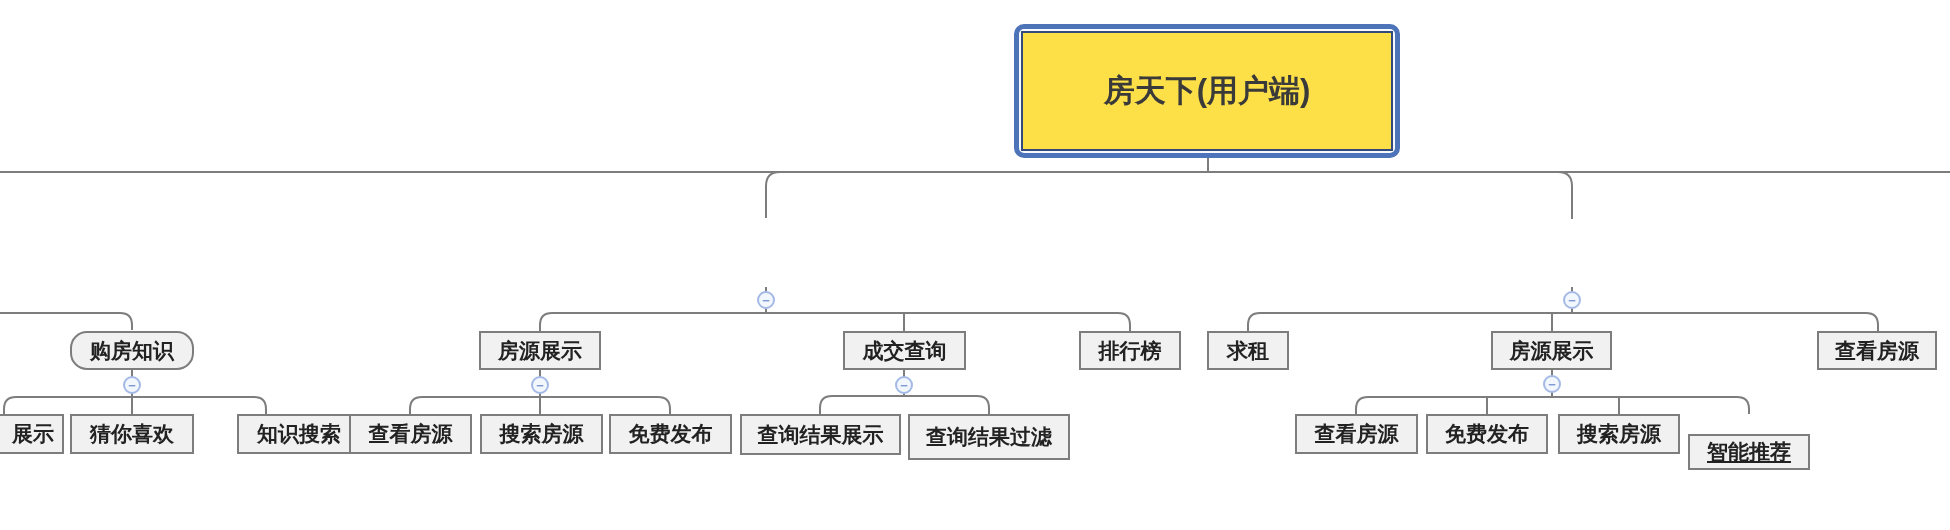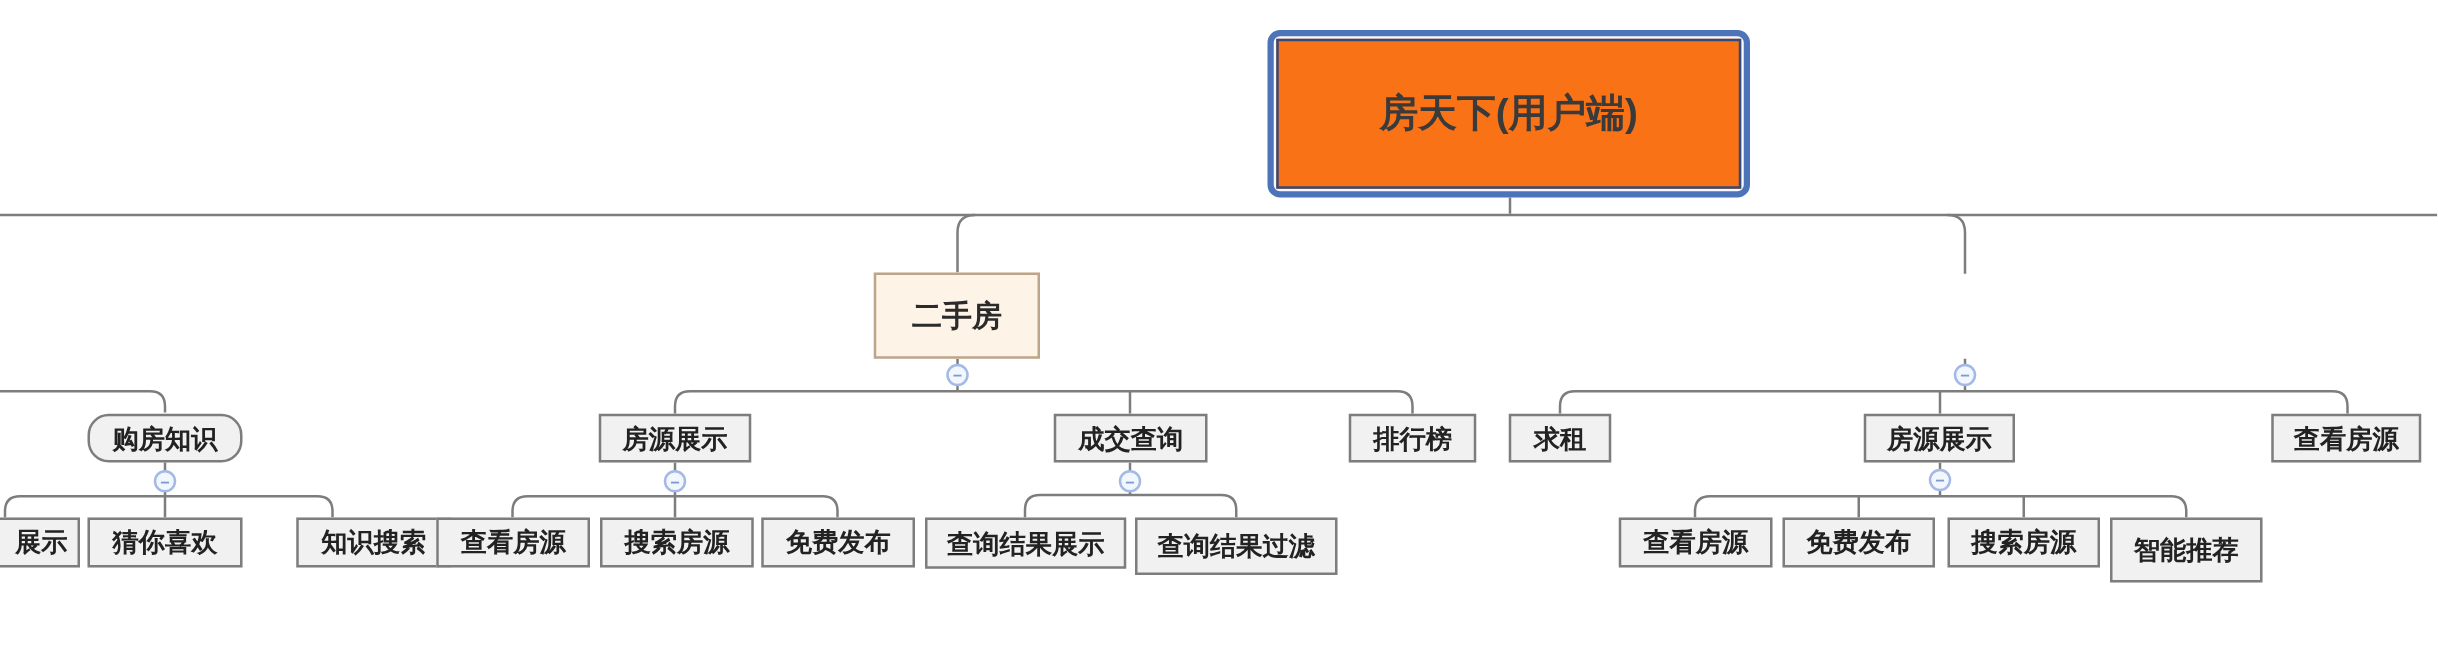--- a/index.html
+++ b/index.html
@@ -51,21 +51,21 @@
     border: 5px solid #4d73b9;
     border-radius: 10px;
     background: #f6f9fe;
     padding: 2px;
   }
   .root-inner {
     box-sizing: border-box;
     width: 100%;
     height: 100%;
     border: 2px solid #34497c;
-    background: #f97316;
+    background: #fde047;
     display: flex;
     align-items: center;
     justify-content: center;
     font-size: 31px;
     font-weight: 700;
     color: #3a3a3a;
     white-space: nowrap;
   }
   .toggle {
     position: absolute;
@@ -122,42 +122,41 @@
     <path d="M1552 370 V397"></path>
     <path d="M1356 414 V409 Q1356 397 1368 397 H1737 Q1749 397 1749 409 V414"></path>
     <path d="M1487 397 V414"></path>
     <path d="M1619 397 V414"></path>
   </svg>
 
   <div class="root-node" style="left:1014px; top:24px; width:386px; height:134px;">
     <div class="root-inner">房天下(用户端)</div>
   </div>
 
-  <div class="node cream" style="left:699px; top:218px; width:133px; height:69px;">二手房</div>
 
   <div class="node" style="left:70px; top:331px; width:124px; height:39px;border-radius:17px;">购房知识</div>
   <div class="node" style="left:479px; top:331px; width:122px; height:39px;">房源展示</div>
   <div class="node" style="left:843px; top:331px; width:123px; height:39px;">成交查询</div>
   <div class="node" style="left:1079px; top:331px; width:102px; height:39px;">排行榜</div>
   <div class="node" style="left:1207px; top:331px; width:82px; height:39px;">求租</div>
   <div class="node" style="left:1491px; top:331px; width:121px; height:39px;">房源展示</div>
   <div class="node" style="left:1817px; top:331px; width:120px; height:39px;">查看房源</div>
 
   <div class="node clipped" style="left:-57px; top:414px; width:121px; height:40px;">展示</div>
   <div class="node" style="left:70px; top:414px; width:124px; height:40px;">猜你喜欢</div>
   <div class="node" style="left:204px; top:414px; width:124px; height:40px;margin-left:33px;">知识搜索</div>
   <div class="node" style="left:349px; top:414px; width:123px; height:40px;">查看房源</div>
   <div class="node" style="left:480px; top:414px; width:123px; height:40px;">搜索房源</div>
   <div class="node" style="left:609px; top:414px; width:123px; height:40px;">免费发布</div>
   <div class="node" style="left:740px; top:414px; width:161px; height:41px;">查询结果展示</div>
   <div class="node" style="left:908px; top:414px; width:162px; height:46px;">查询结果过滤</div>
   <div class="node" style="left:1295px; top:414px; width:123px; height:40px;">查看房源</div>
   <div class="node" style="left:1426px; top:414px; width:122px; height:40px;">免费发布</div>
   <div class="node" style="left:1558px; top:414px; width:122px; height:40px;">搜索房源</div>
-  <div class="node" style="left:1688px; top:414px; width:122px; height:52px;">智能推荐</div>
+  <div class="node" style="left:1688px; top:434px; width:122px; height:36px;text-decoration:underline;">智能推荐</div>
 
   <div class="toggle" style="left:757px; top:291px;">−</div>
   <div class="toggle" style="left:1563px; top:291px;">−</div>
   <div class="toggle" style="left:123px; top:376px;">−</div>
   <div class="toggle" style="left:531px; top:376px;">−</div>
   <div class="toggle" style="left:895px; top:376px;">−</div>
   <div class="toggle" style="left:1543px; top:375px;">−</div>
 
 </div>
 

